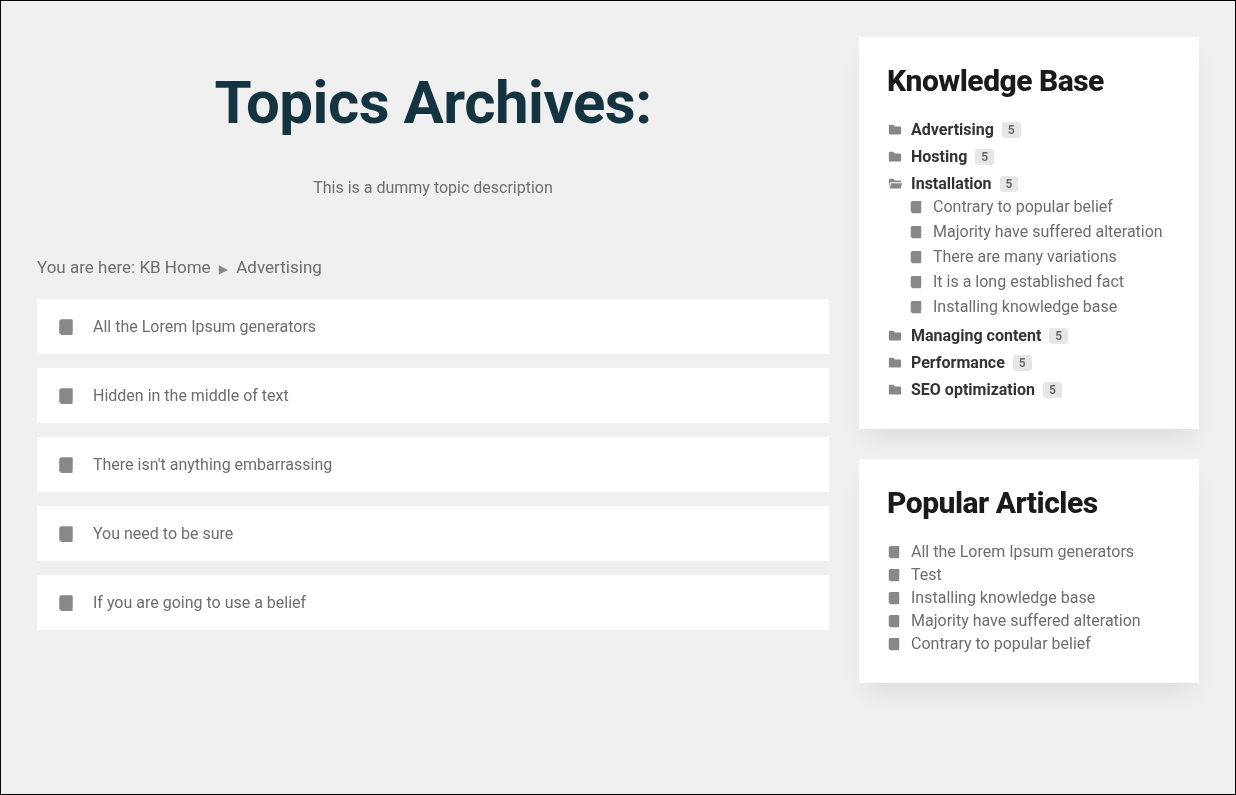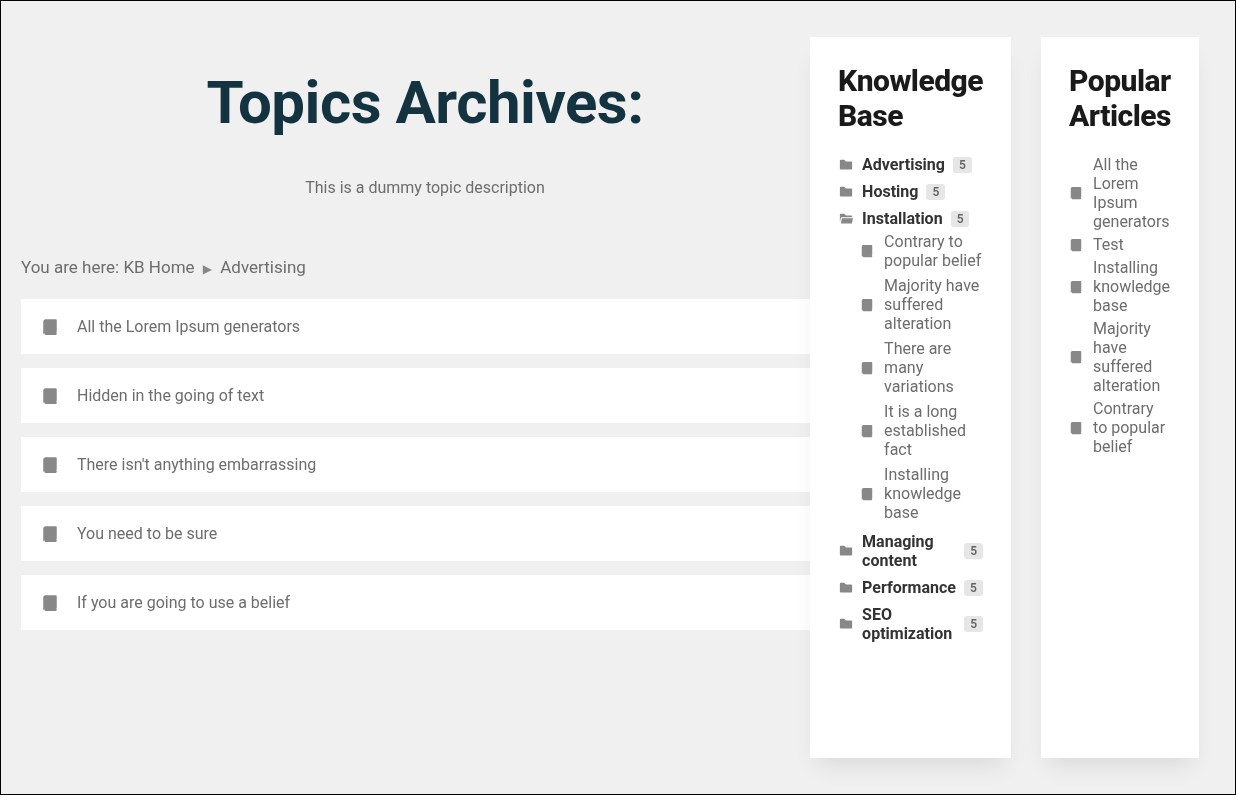--- a/index.html
+++ b/index.html
@@ -7,35 +7,34 @@
     font-family: -apple-system, BlinkMacSystemFont, "Segoe UI", Roboto, "Helvetica Neue", Arial, sans-serif;
     background: #f0f0f0;
     color: #333;
     width: 1236px;
     height: 795px;
     border: 1px solid #000;
     overflow: hidden;
   }
   .container {
     display: flex;
-    padding: 36px 36px 36px 20px;
+    padding: 36px 36px 36px 36px;
     gap: 30px;
     height: 100%;
   }
   .main {
     flex: 1;
     min-width: 0;
   }
   .aside {
     width: 340px;
     flex-shrink: 0;
     display: flex;
-    flex-direction: row;
+    flex-direction: column;
     gap: 30px;
-    justify-content: flex-end;
   }
 
   .page-title {
     text-align: center;
     font-size: 60px;
     font-weight: 700;
     color: #143340;
     margin-top: 30px;
     margin-bottom: 40px;
     letter-spacing: -0.5px;
@@ -178,21 +177,21 @@
             </svg>
           </span>
           <span class="title">All the Lorem Ipsum generators</span>
         </a>
         <a class="article-item">
           <span class="icon book-lg">
             <svg viewBox="0 0 16 16">
               <use href="#ic-book"></use>
             </svg>
           </span>
-          <span class="title">Hidden in the going of text</span>
+          <span class="title">Hidden in the middle of text</span>
         </a>
         <a class="article-item">
           <span class="icon book-lg">
             <svg viewBox="0 0 16 16">
               <use href="#ic-book"></use>
             </svg>
           </span>
           <span class="title">There isn't anything embarrassing</span>
         </a>
         <a class="article-item">

